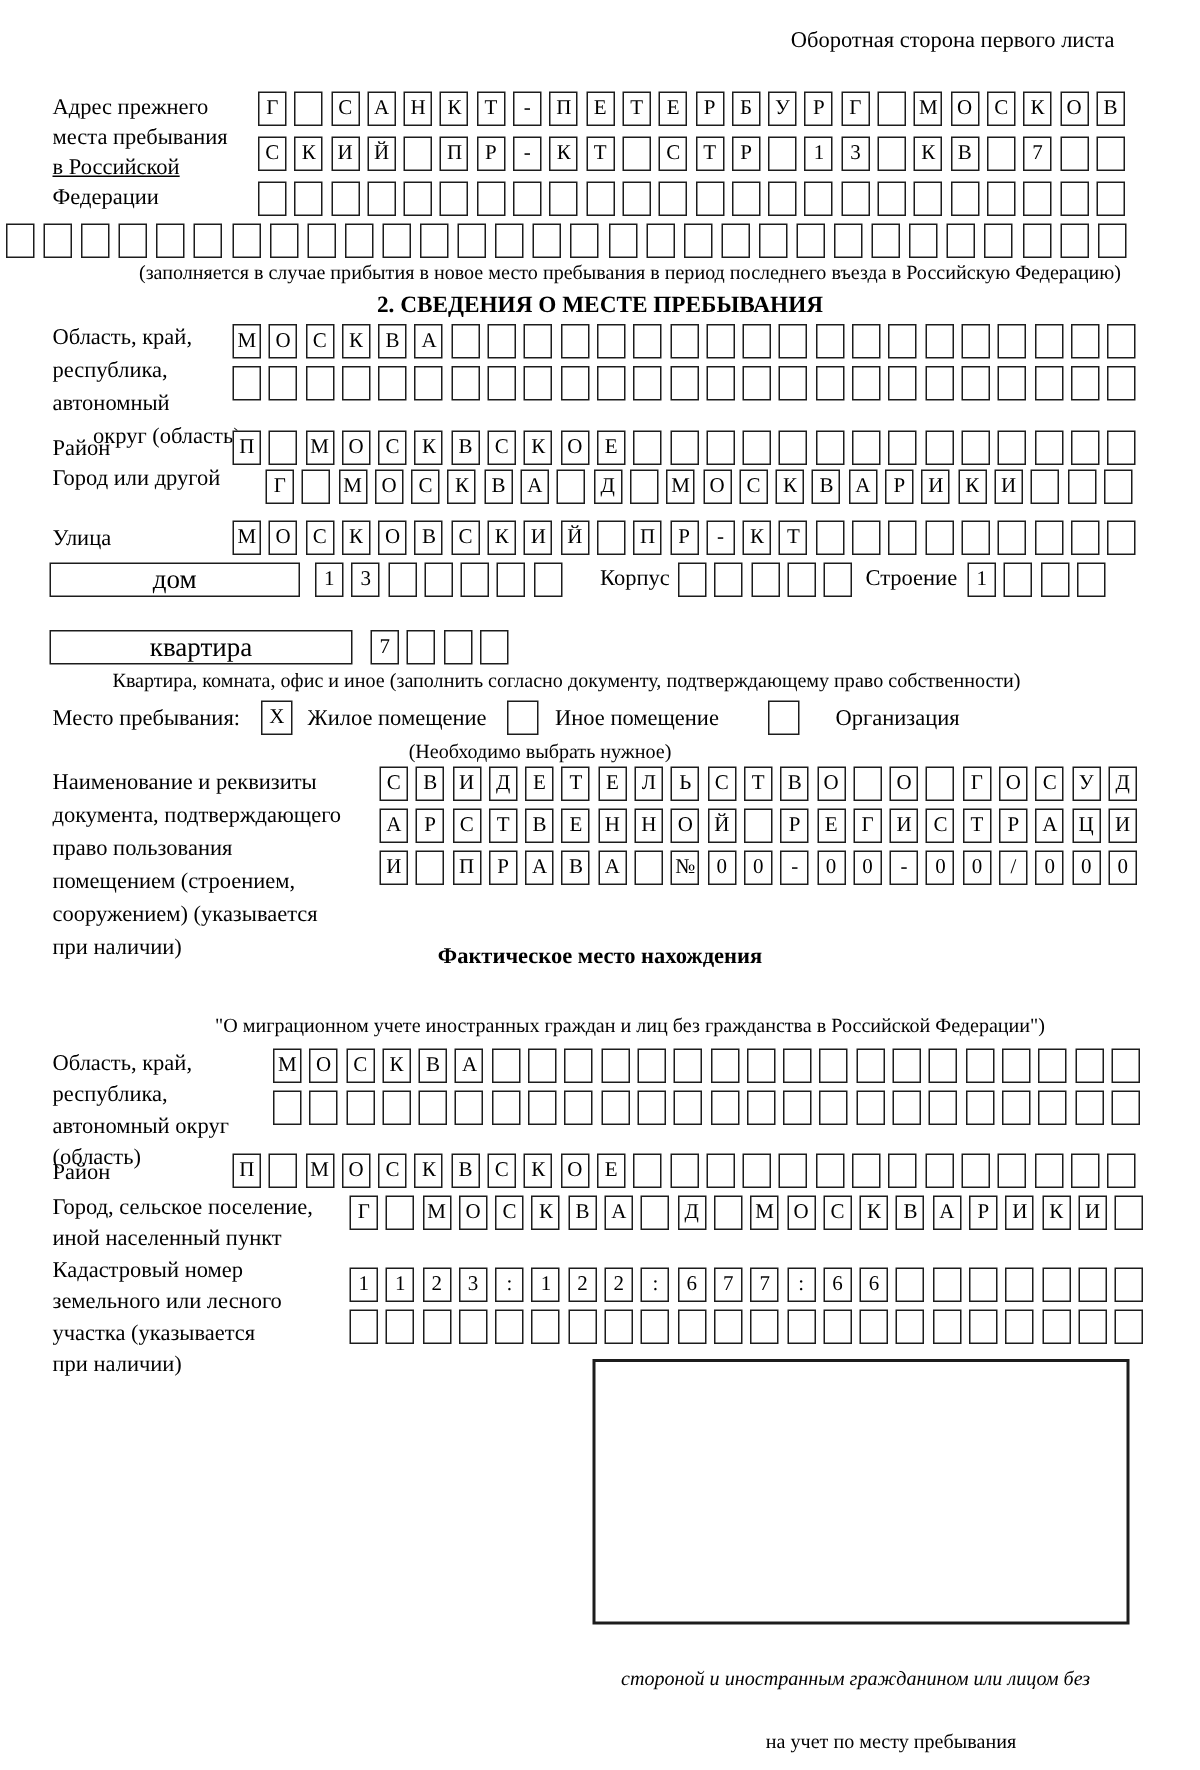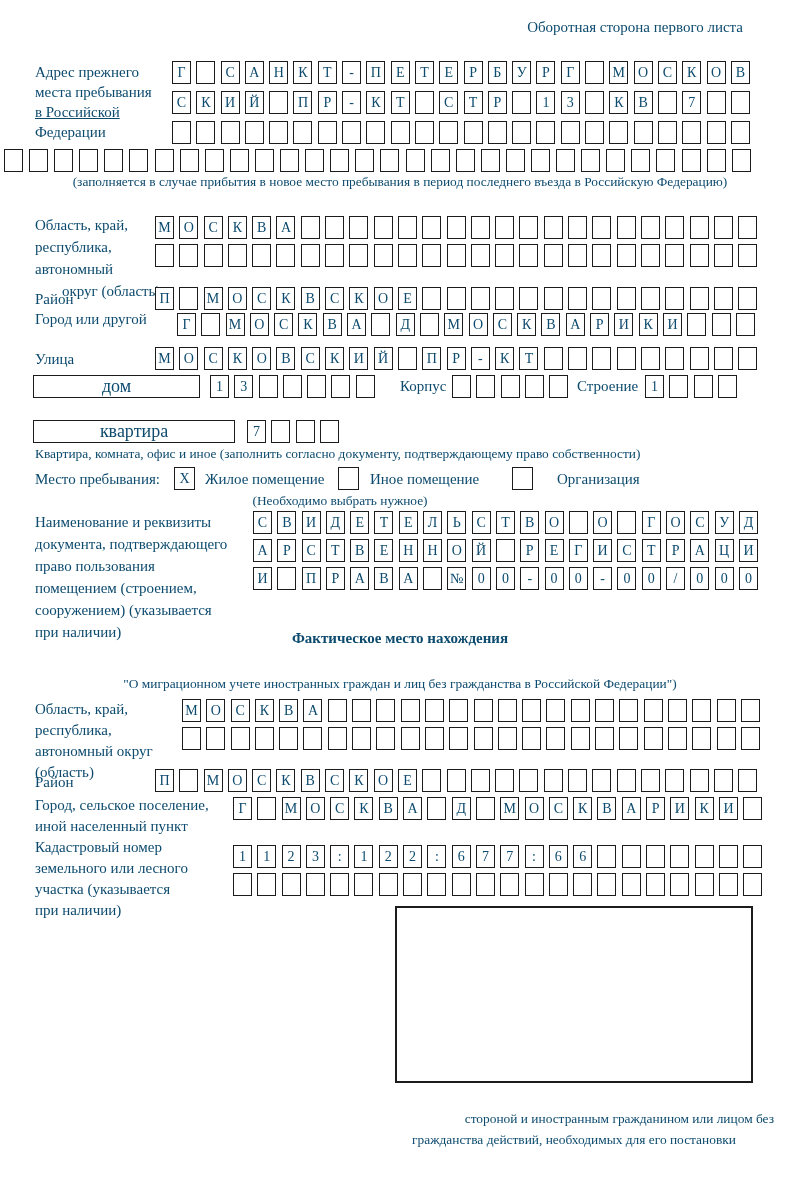--- a/index.html
+++ b/index.html
@@ -1,22 +1,22 @@
 <!DOCTYPE html>
 <html><head>
 <meta charset="utf-8">
 <style>
   * { margin:0; padding:0; box-sizing:border-box; }
   html,body { background:#ffffff; }
   .page {
     position:relative; width:800px; height:1180px; background:#fff;
-    font-family:"Liberation Serif","DejaVu Serif",serif; color:#0c4a6e; overflow:hidden;
+    font-family:"Liberation Serif","DejaVu Serif",serif; color:#000000; overflow:hidden;
   }
   .lbl  { position:absolute; font-size:15px; line-height:1.1; white-space:nowrap; }
-  .cap  { position:absolute; font-size:13.4px; line-height:1.1; white-space:nowrap; }
+  .cap  { position:absolute; font-size:13.4px; line-height:1.1; white-space:nowrap;padding-left:40px; }
   .ctr  { left:0; width:800px; text-align:center; }
   .bold { font-weight:bold; }
   .boxrow { position:absolute; display:flex; }
   .cell {
     flex:none; width:19px; height:23px; border:1.7px solid #1c1c1c; margin-right:5.3px;
     display:flex; align-items:center; justify-content:center;
     font-size:14px; line-height:1; background:#fff;
   }
   .wide .cell { margin-right:6.1px; }
   .rect {
@@ -145,20 +145,21 @@
       <span class="cell"></span>
       <span class="cell"></span>
       <span class="cell"></span>
       <span class="cell"></span>
       <span class="cell"></span>
       <span class="cell"></span>
       <span class="cell"></span>
     </div>
   <div class="cap ctr" style="top:175px;">(заполняется в случае прибытия в новое место пребывания в период последнего въезда в Российскую Федерацию)</div>
 
+  <div class="lbl ctr bold" style="top:195px; font-size:15.5px;">2. СВЕДЕНИЯ О МЕСТЕ ПРЕБЫВАНИЯ</div>
 
   <div class="lbl" style="left:35px; top:217px;">Область, край,</div>
   <div class="lbl" style="left:35px; top:239px;">республика,</div>
   <div class="lbl" style="left:35px; top:261px;">автономный</div>
   <div class="lbl" style="left:35px; top:283px;margin-left:27px;">округ (область)</div>
   <div class="boxrow" style="left:155px; top:216px;">
       <span class="cell">М</span>
       <span class="cell">О</span>
       <span class="cell">С</span>
       <span class="cell">К</span>
@@ -582,16 +583,16 @@
       <span class="cell"></span>
       <span class="cell"></span>
       <span class="cell"></span>
       <span class="cell"></span>
       <span class="cell"></span>
       <span class="cell"></span>
       <span class="cell"></span>
     </div>
 
   <div class="stamp" style="left:395px; top:906px; width:358px; height:177px;"></div>
-  <div class="cap" style="left:374px; top:1112px; width:400px; text-align:right;">стороной и иностранным гражданином или лицом без</div>
-  <div class="cap" style="left:374px; top:1133px; width:400px; text-align:center;">гражданства действий, необходимых для его постановки</div>
+  <div class="cap" style="left:374px; top:1112px; width:400px; text-align:left;font-style:italic;">стороной и иностранным гражданином или лицом без</div>
+  <div class="cap" style="left:374px; top:1154px; width:400px; text-align:center;">на учет по месту пребывания</div>
 
 </div>
 
 </body></html>

